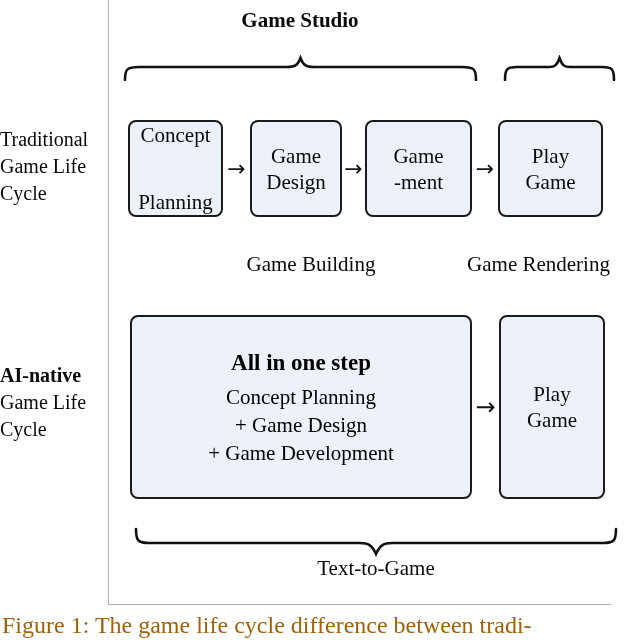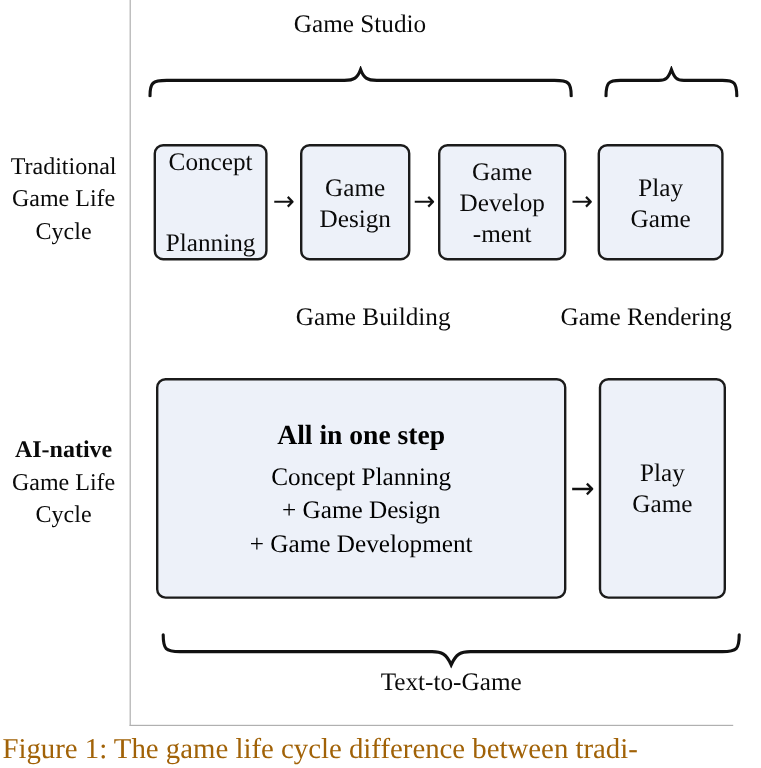--- a/index.html
+++ b/index.html
@@ -13,21 +13,21 @@
     left:108px;top:0;width:502px;height:604px;
     border-left:1px solid #b0b0b0;border-bottom:1px solid #b0b0b0;
   }
   .toplabel{
     top:8px;font-size:21px;text-align:center;white-space:nowrap;color:#0a0a0a;
   }
   .midlabel{
     top:252px;font-size:21px;text-align:center;white-space:nowrap;color:#0a0a0a;
   }
   .sidelabel{
-    left:0;width:106px;text-align:center;font-size:20px;line-height:27px;color:#0a0a0a;
+    left:0;width:106px;text-align:left;font-size:20px;line-height:27px;color:#0a0a0a;
   }
   .sidelabel .bold-line{font-weight:bold;}
   .node{
     background:#edf1f9;border:2px solid #1b1b1b;border-radius:8px;
     display:flex;flex-direction:column;align-items:center;justify-content:center;
     font-size:21px;line-height:26px;text-align:center;color:#0a0a0a;
     box-sizing:border-box;
   }
   .bignode{
     background:#edf1f9;border:2px solid #1b1b1b;border-radius:8px;
@@ -49,21 +49,21 @@
     white-space:nowrap;color:#a16207;
   }
 </style>
 </head>
 <body>
 
 <div id="stage">
 
   <div class="abs frame"></div>
 
-  <div class="abs toplabel" style="left:220px;width:160px;">Game Studio</div>
+  <div class="abs toplabel" style="left:220px;width:160px;font-weight:bold;">Game Studio</div>
 
   <svg class="abs" style="left:123px;top:55px;" width="355" height="26" viewBox="0 0 355 26">
     <path class="brace" d="M2,25 C2,14 4,12 16,12 L164,12 C172,12 175,10 177.5,3 C180,10 183,12 191,12 L339,12 C351,12 353,14 353,25"></path>
   </svg>
   <svg class="abs" style="left:503px;top:55px;" width="113" height="26" viewBox="0 0 113 26">
     <path class="brace" d="M2,25 C2,14 4,12 14,12 L46,12 C52,12 54,10 56.5,3 C59,10 61,12 67,12 L99,12 C109,12 111,14 111,25"></path>
   </svg>
 
   <div class="abs sidelabel" style="top:126px;">
     <div>Traditional</div>
@@ -80,21 +80,20 @@
 
   <div class="abs node" style="left:250px;top:120px;width:92px;height:97px;">
     <span>Game</span>
     <span>Design</span>
   </div>
 
   <div class="abs arrow" style="left:342px;top:120px;width:23px;height:97px;">→</div>
 
   <div class="abs node" style="left:365px;top:120px;width:107px;height:97px;">
     <span>Game</span>
-    <span>Develop</span>
     <span>-ment</span>
   </div>
 
   <div class="abs arrow" style="left:472px;top:120px;width:26px;height:97px;">→</div>
 
   <div class="abs node" style="left:498px;top:120px;width:105px;height:97px;">
     <span>Play</span>
     <span>Game</span>
   </div>
 

